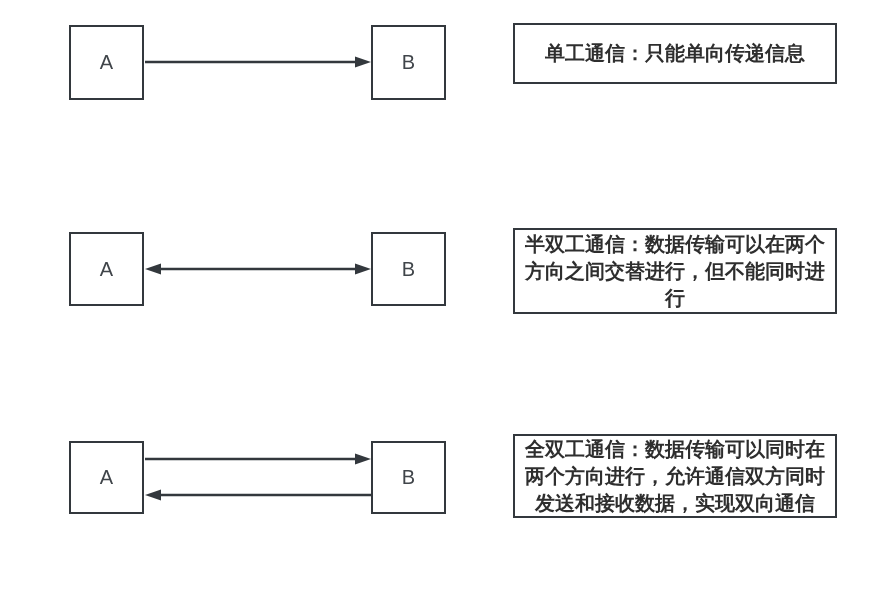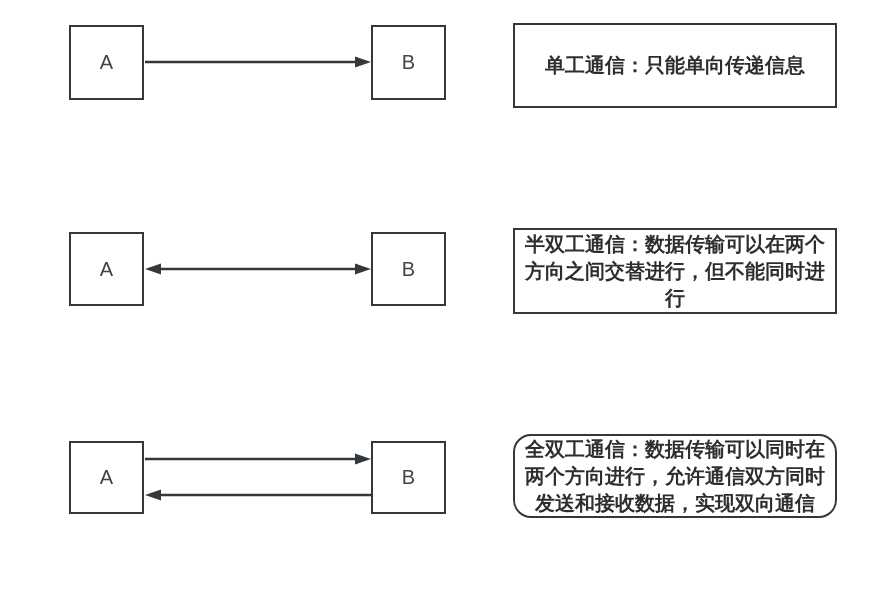--- a/index.html
+++ b/index.html
@@ -63,36 +63,36 @@
 <body>
 
 <div class="canvas">
 
   <div class="node" style="left:69px; top:25px; height:75px;">A</div>
   <div class="node" style="left:371px; top:25px; height:75px;">B</div>
   <svg class="arrow" style="top:54px;" viewBox="0 0 226 16">
     <line x1="0" y1="8" x2="212" y2="8"></line>
     <polygon points="210,2.5 226,8 210,13.5"></polygon>
   </svg>
-  <div class="desc" style="top:23px; height:85px;">单工通信：只能单向传递信息</div>
+  <div class="desc" style="top:23px; height:61px;">单工通信：只能单向传递信息</div>
 
   <div class="node" style="left:69px; top:232px; height:74px;">A</div>
   <div class="node" style="left:371px; top:232px; height:74px;">B</div>
   <svg class="arrow" style="top:261px;" viewBox="0 0 226 16">
     <polygon points="16,2.5 0,8 16,13.5"></polygon>
     <line x1="14" y1="8" x2="212" y2="8"></line>
     <polygon points="210,2.5 226,8 210,13.5"></polygon>
   </svg>
   <div class="desc" style="top:228px; height:86px;">半双工通信：数据传输可以在两个方向之间交替进行，但不能同时进行</div>
 
   <div class="node" style="left:69px; top:441px; height:73px;">A</div>
   <div class="node" style="left:371px; top:441px; height:73px;">B</div>
   <svg class="arrow" style="top:451px;" viewBox="0 0 226 16">
     <line x1="0" y1="8" x2="212" y2="8"></line>
     <polygon points="210,2.5 226,8 210,13.5"></polygon>
   </svg>
   <svg class="arrow" style="top:487px;" viewBox="0 0 226 16">
     <polygon points="16,2.5 0,8 16,13.5"></polygon>
     <line x1="14" y1="8" x2="226" y2="8"></line>
   </svg>
-  <div class="desc" style="top:434px; height:84px;border-radius:18px;">全双工通信：数据传输可以同时在两个方向进行，允许通信双方同时发送和接收数据，实现双向通信</div>
+  <div class="desc" style="top:434px; height:84px;">全双工通信：数据传输可以同时在两个方向进行，允许通信双方同时发送和接收数据，实现双向通信</div>
 
 </div>
 
 </body></html>

